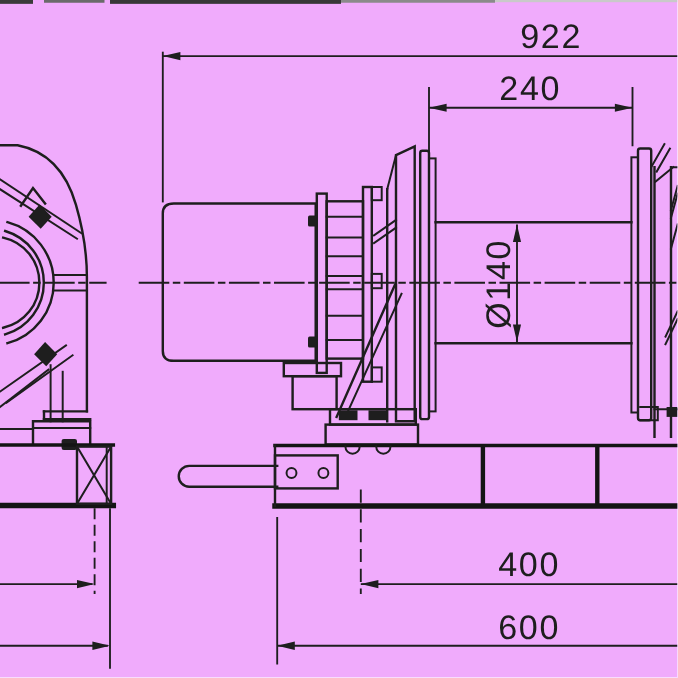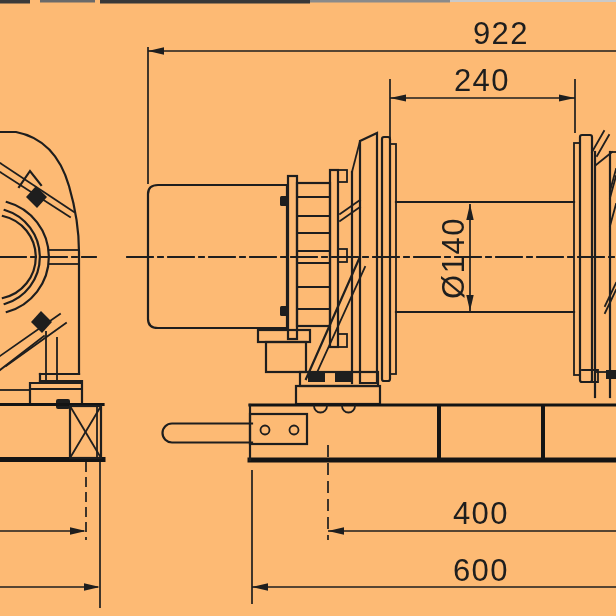--- a/index.html
+++ b/index.html
@@ -1,16 +1,16 @@
 <!DOCTYPE html>
 <html><head>
 <meta charset="utf-8">
 <style>
   html,body{margin:0;padding:0;background:#ffffff;}
-  .stage{position:relative;width:616px;height:616px;background:#fdba74;overflow:hidden;
+  .stage{position:relative;width:616px;height:616px;background:#f0abfc;overflow:hidden;
          font-family:"Liberation Sans", sans-serif;}
   svg{display:block}
   .dim-text{font-family:"Liberation Sans", sans-serif;font-size:31px;fill:#1e1e1e;
             letter-spacing:1.5px;}
   .obj{stroke:#1e1e1e;fill:none;stroke-width:2.2;stroke-linecap:square;}
   .obj-thin{stroke:#1e1e1e;fill:none;stroke-width:1.8;stroke-linecap:square;}
   .obj-thick{stroke:#141414;fill:none;stroke-linecap:square;}
   .dim{stroke:#1e1e1e;fill:none;stroke-width:1.7;stroke-linecap:butt;}
   .solid{fill:#1e1e1e;stroke:none;}
 </style>

